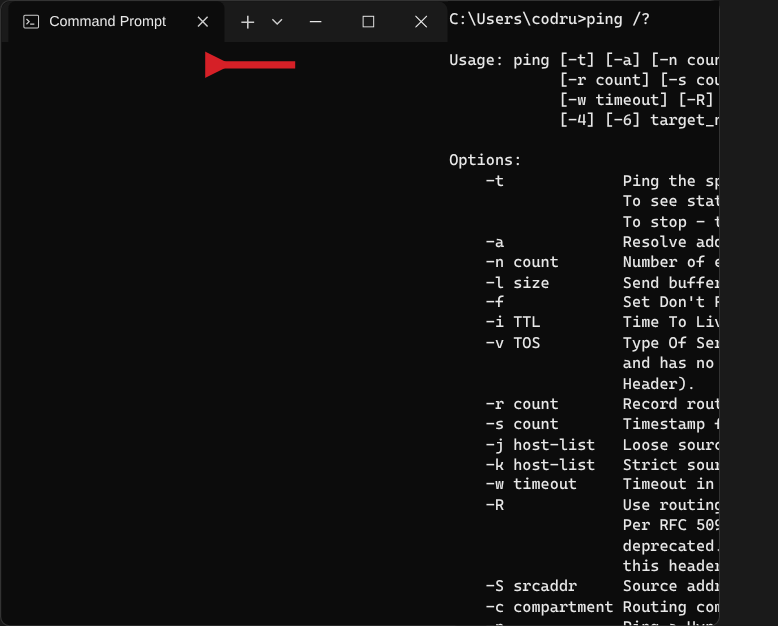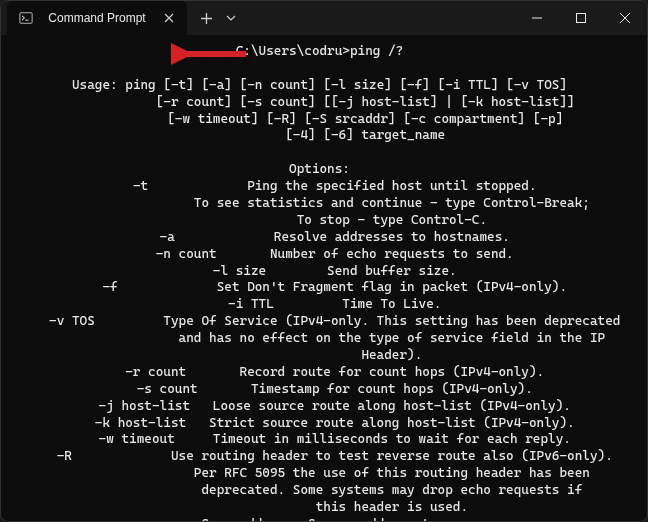--- a/index.html
+++ b/index.html
@@ -1,20 +1,20 @@
 <!DOCTYPE html>
 <html><head>
   <meta charset="utf-8">
   <style>
     * { margin: 0; padding: 0; box-sizing: border-box; }
     html, body { width: 648px; height: 522px; overflow: hidden; background: #1a1a1a; }
     .window {
-      width: 648px; height: 522px;
+      width: 600px; height: 522px;
       background: #0c0c0c; border: 1px solid #333; border-radius: 8px;
-      display: flex; flex-direction: column; position: relative; text-align: center;
+      display: flex; position: relative;
     }
     .titlebar {
       height: 34px; background: #1a1a1a; display: flex; align-items: center;
       border-radius: 8px 8px 0 0;
     }
     .tab {
       display: flex; align-items: center; gap: 8px; height: 34px;
       padding: 0 10px 0 12px; background: #0c0c0c;
       border-radius: 6px 6px 0 0; margin-left: 6px; min-width: 180px;
     }

